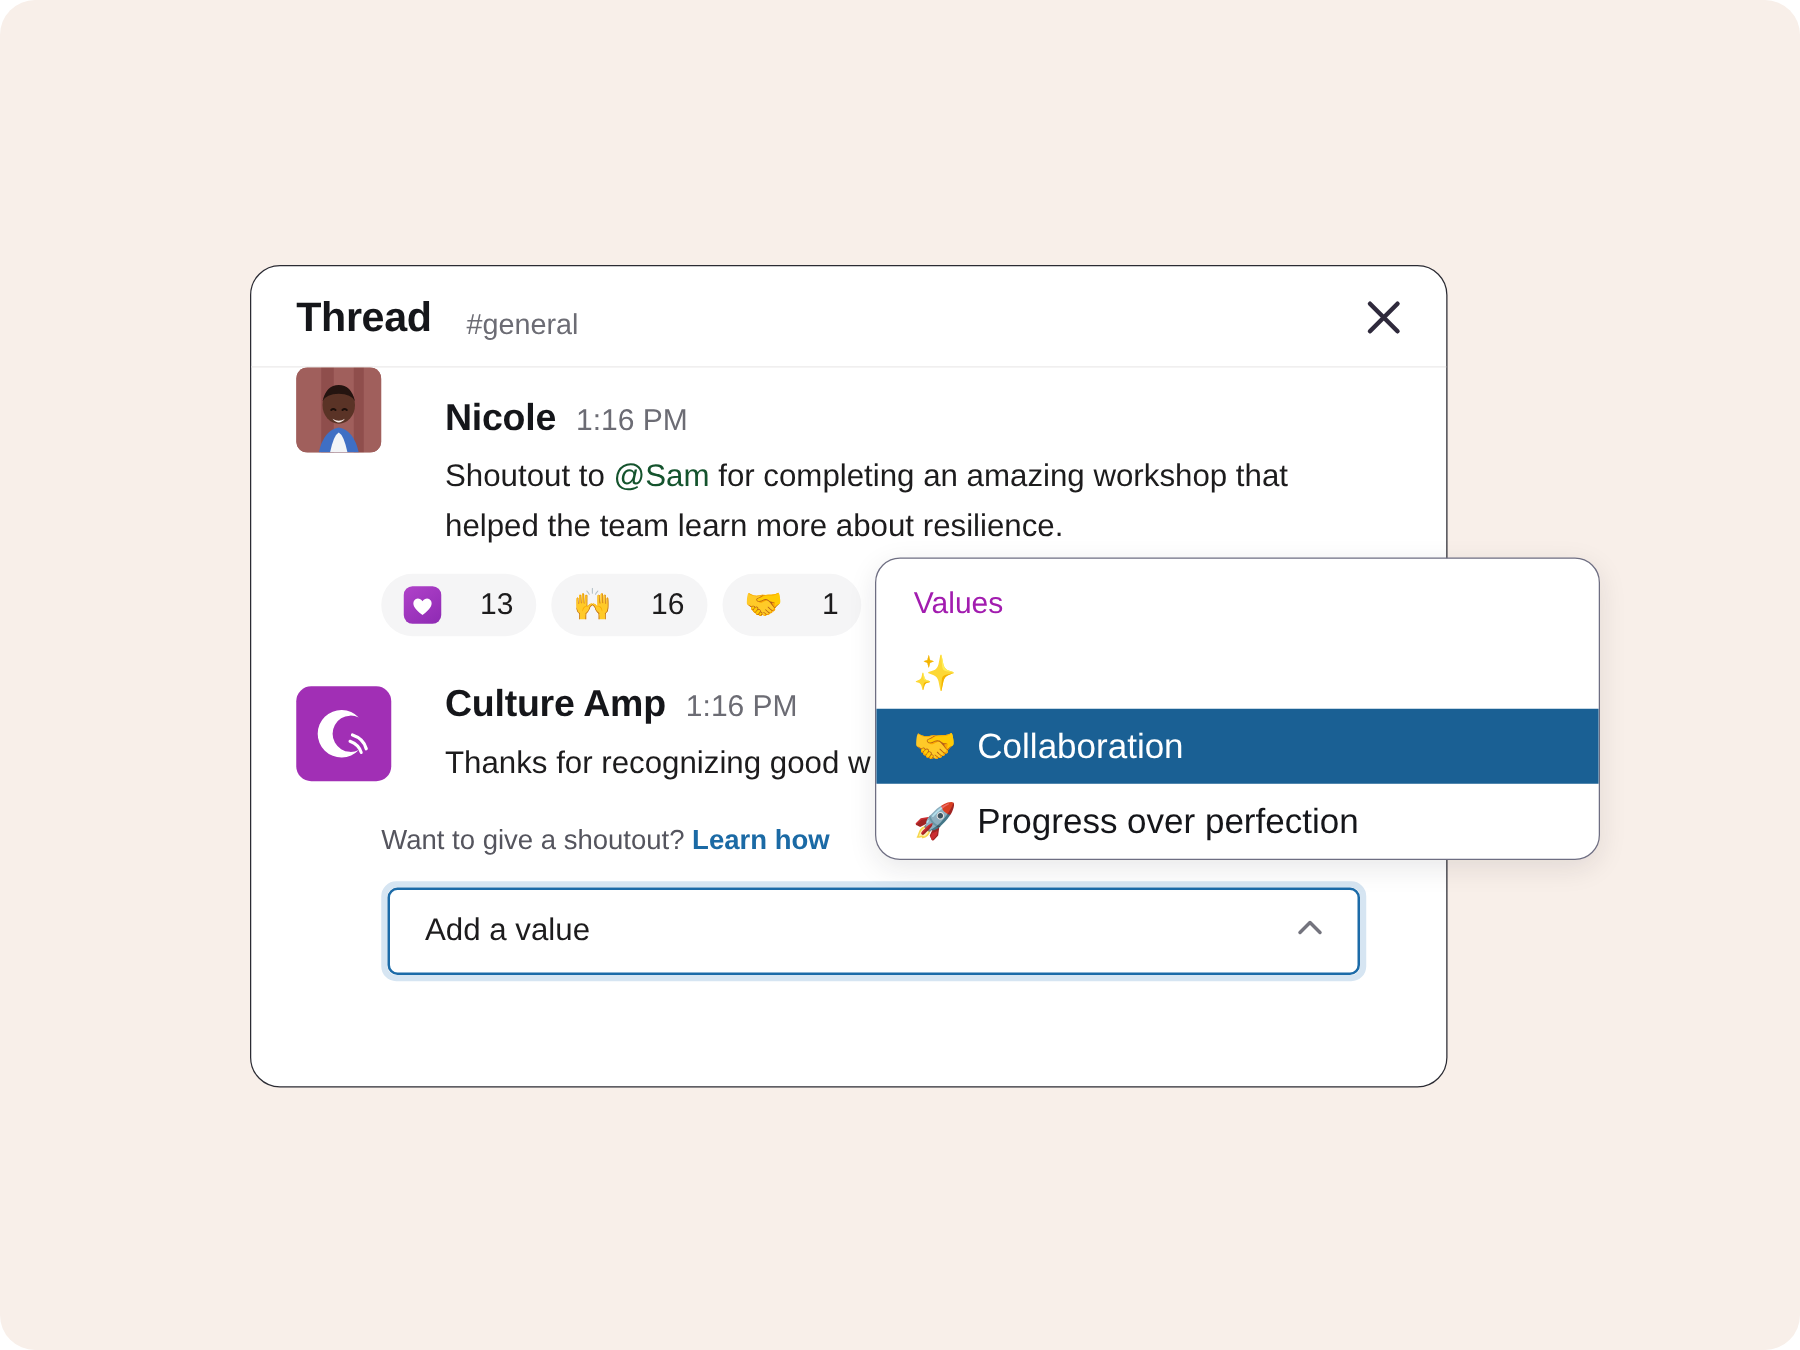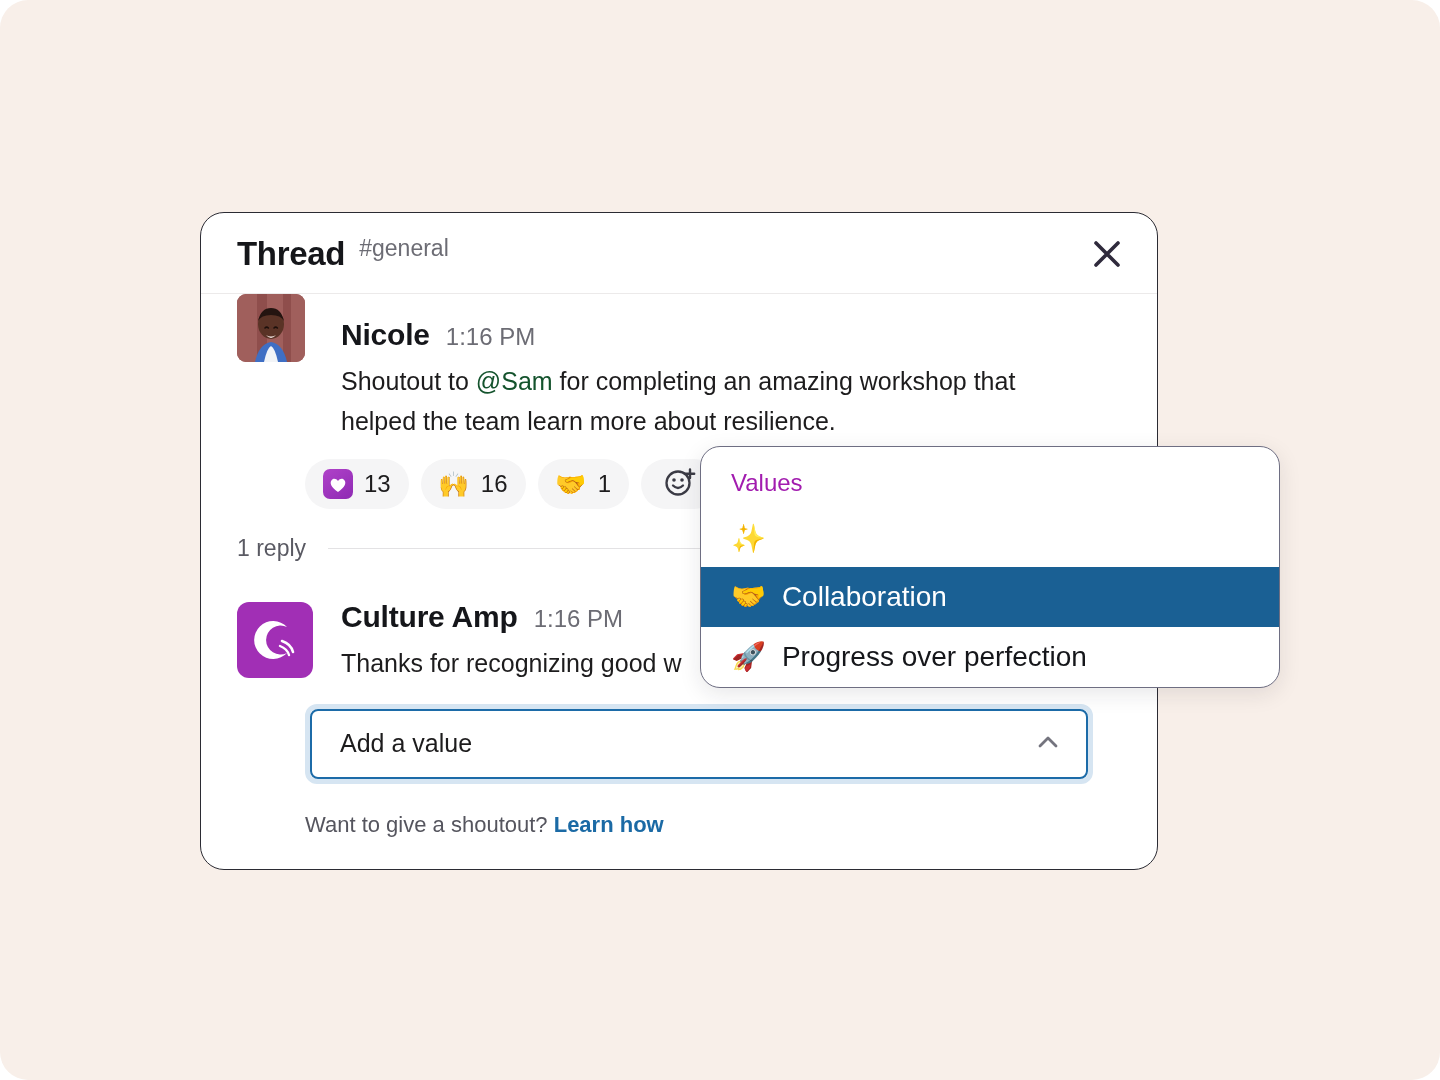--- a/index.html
+++ b/index.html
@@ -42,22 +42,22 @@
     position: relative;
     height: 81px;
     border-bottom: 1.5px solid #eceaea;
     box-sizing: border-box;
   }
   #thread-title-wrap {
     position: absolute;
     left: 36px;
     top: 22px;
     display: flex;
-    align-items: flex-start;
-    gap: 14px;
+    align-items: flex-end;
+    gap: 28px;
   }
   #thread-title {
     font-size: 33px;
     font-weight: 700;
     color: #15161a;
     letter-spacing: -0.3px;
   }
   #thread-channel {
     font-size: 23px;
     font-weight: 400;
@@ -74,21 +74,21 @@
     justify-content: center;
     cursor: pointer;
     background: transparent;
     border: none;
     padding: 0;
   }
 
   
   .msg {
     position: relative;
-    padding-left: 36px;
+    padding-left: 51px;
   }
   #root-message { padding-top: 26px; }
 
   .avatar-photo {
     position: absolute;
     left: 36px;
     top: 0;
     width: 68px;
     height: 68px;
     border-radius: 9px;
@@ -140,20 +140,21 @@
     display: flex;
     align-items: center;
     gap: 11px;
     cursor: pointer;
     box-sizing: border-box;
   }
   .reaction-emoji { font-size: 25px; line-height: 1; }
   .reaction-count {
     font-size: 24px;
     color: #1d1c1d;
+    margin-left: 20px;
   }
   .ca-heart {
     width: 30px; height: 30px;
     border-radius: 7px;
     background: linear-gradient(145deg,#b042c9,#8e2ab3);
     display: flex;
     align-items: center;
     justify-content: center;
   }
   #add-reaction-pill {
@@ -348,58 +349,54 @@
             <circle cx="15" cy="18" r="11.5" fill="none" stroke="#3b3b45" stroke-width="2.3"></circle>
             <circle cx="11" cy="15" r="1.8" fill="#3b3b45"></circle>
             <circle cx="19" cy="15" r="1.8" fill="#3b3b45"></circle>
             <path d="M10 20.5 q5 5 10 0" fill="none" stroke="#3b3b45" stroke-width="2.3" stroke-linecap="round"></path>
             <path d="M27 4.5 V13 M22.8 8.8 H31.2" stroke="#3b3b45" stroke-width="2.4" stroke-linecap="round"></path>
           </svg>
         </span>
       </div>
     </div>
 
-    <div id="reply-divider">
-      <span id="reply-count">1 reply</span>
-      <span id="reply-rule"></span>
-    </div>
 
     <div class="msg" id="reply-message">
       <div class="avatar-logo">
         <svg width="52" height="52" viewBox="0 0 52 52" aria-hidden="true">
           <path d="M38 13 A19 19 0 1 0 38 39 A14.5 14.5 0 1 1 38 13 Z" fill="#ffffff"></path>
           <path d="M33 27 q9 3 11 11" stroke="#ffffff" stroke-width="2.6" fill="none" stroke-linecap="round"></path>
           <path d="M31 32 q7 2.6 9 9" stroke="#ffffff" stroke-width="2.4" fill="none" stroke-linecap="round"></path>
         </svg>
       </div>
       <div class="msg-body">
         <div class="msg-head">
           <span class="msg-author">Culture Amp</span>
           <span class="msg-time">1:16 PM</span>
         </div>
         <div class="msg-text">Thanks for recognizing good w</div>
       </div>
+    </div>
+
+    <div id="thread-footer">
+      <span>Want to give a shoutout?</span>
+      <span id="learn-how-link">Learn how</span>
     </div>
 
     <div id="value-select-wrap">
       <div id="value-select">
         <span id="value-select-label">Add a value</span>
         <span>
           <svg width="28" height="28" viewBox="0 0 28 28" aria-hidden="true">
             <path d="M6 18 L14 10 L22 18" fill="none" stroke="#74747e" stroke-width="2.8" stroke-linecap="round" stroke-linejoin="round"></path>
           </svg>
         </span>
       </div>
     </div>
 
-    <div id="thread-footer">
-      <span>Want to give a shoutout?</span>
-      <span id="learn-how-link">Learn how</span>
-    </div>
-
   </div>
 
   <div id="values-dropdown">
     <div id="values-dropdown-header">Values</div>
 
     <div class="dropdown-option">
       <span class="opt-emoji">✨</span>
     </div>
 
     <div class="dropdown-option selected">

